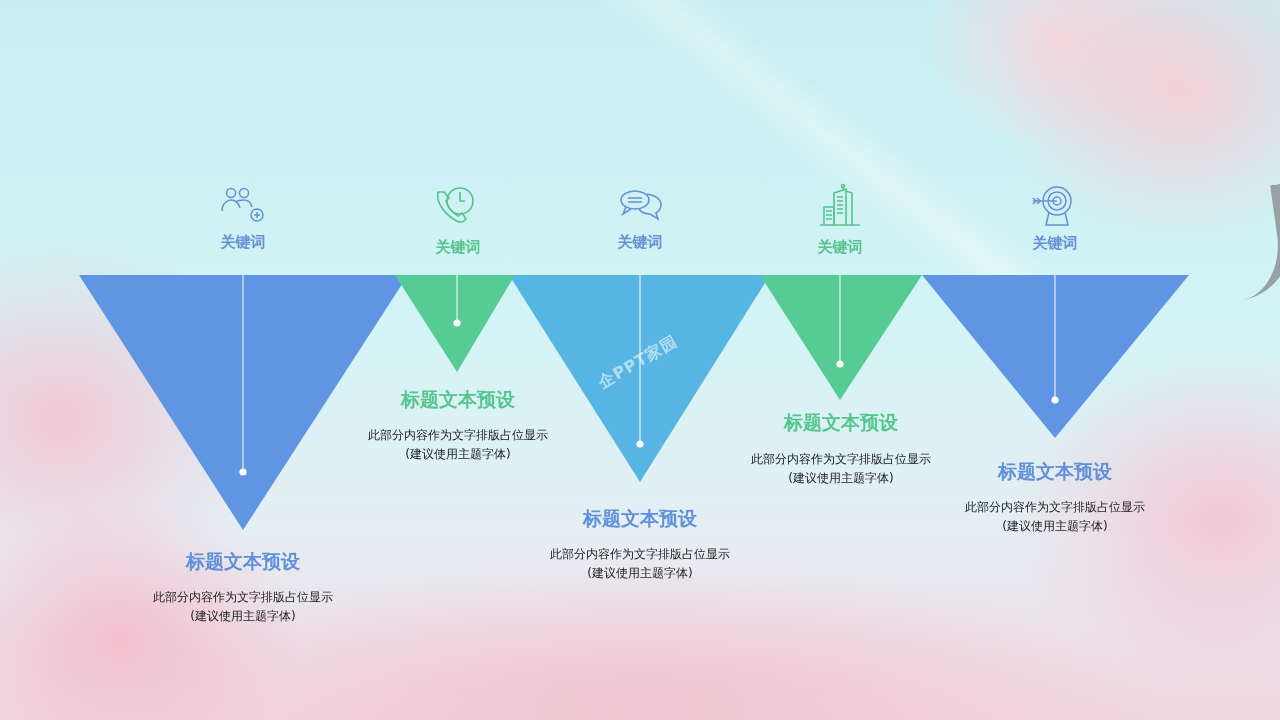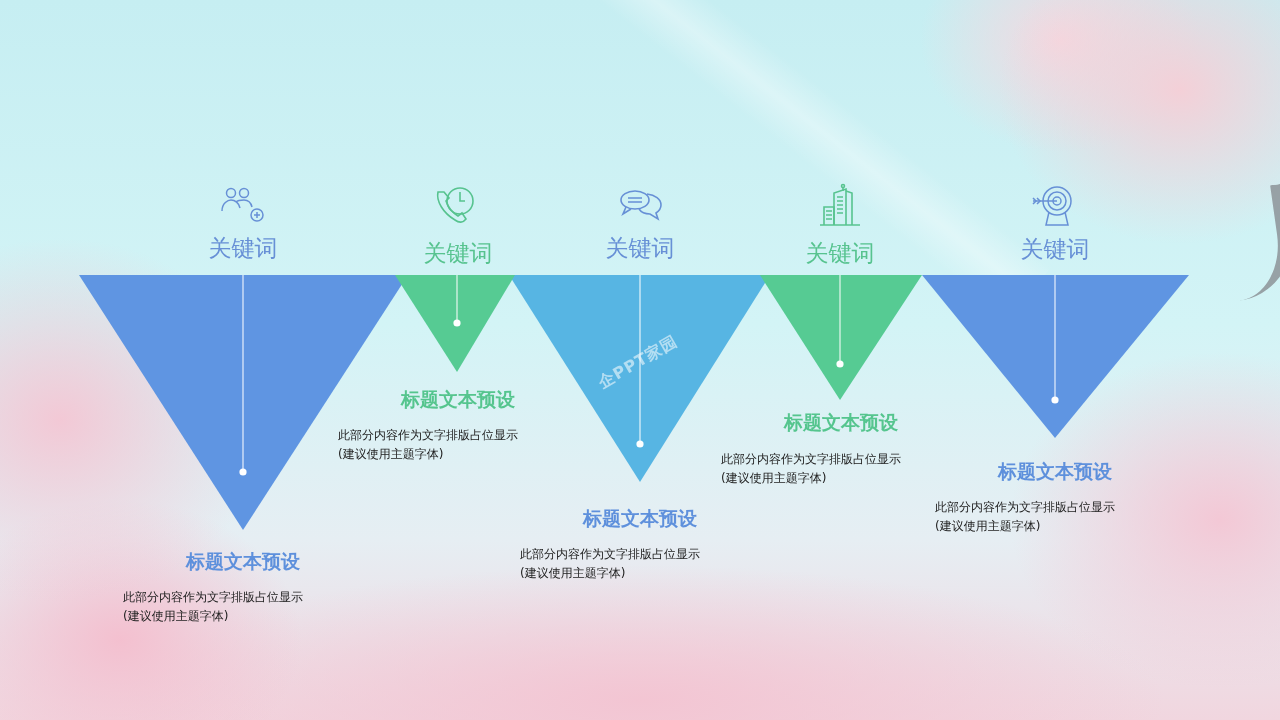--- a/index.html
+++ b/index.html
@@ -16,23 +16,23 @@
           linear-gradient(180deg, #c6eef2 0%, #d3f4f6 45%, #e6eef3 75%, #f1d6df 100%);
   }
   .streak { position:absolute; left:520px; top:-60px; width:70px; height:620px;
             background:linear-gradient(90deg, rgba(255,255,255,0), rgba(255,255,255,0.35), rgba(255,255,255,0));
             transform:rotate(-52deg); transform-origin:top left; }
   .trunk { position:absolute; left:1218px; top:188px; width:60px; height:110px;
            border-right:14px solid #8d9499; border-radius:0 0 60px 0;
            transform:rotate(-8deg); opacity:0.85; }
   svg.tri-layer { position:absolute; left:0; top:0; }
   .icon { position:absolute; width:48px; height:48px; }
-  .kw { position:absolute; font-weight:normal; font-size:23px; width:120px; text-align:center; }
+  .kw { position:absolute; font-weight:bold; font-size:15px; width:120px; text-align:center; }
   .title { position:absolute; font-weight:bold; font-size:19px; width:240px; text-align:center; }
-  .desc { position:absolute; font-size:12px; color:#222; width:240px; line-height:19px; }
+  .desc { position:absolute; font-size:12px; color:#222; width:240px; text-align:center; line-height:19px; }
   .watermark { position:absolute; left:594px; top:352px; font-size:16px; color:rgba(255,255,255,0.55);
                transform:rotate(-30deg); font-weight:bold; letter-spacing:1px; }
 </style>
 </head>
 <body>
 
 <div class="bg"></div>
 <div class="streak"></div>
 <div class="trunk"></div>
 

